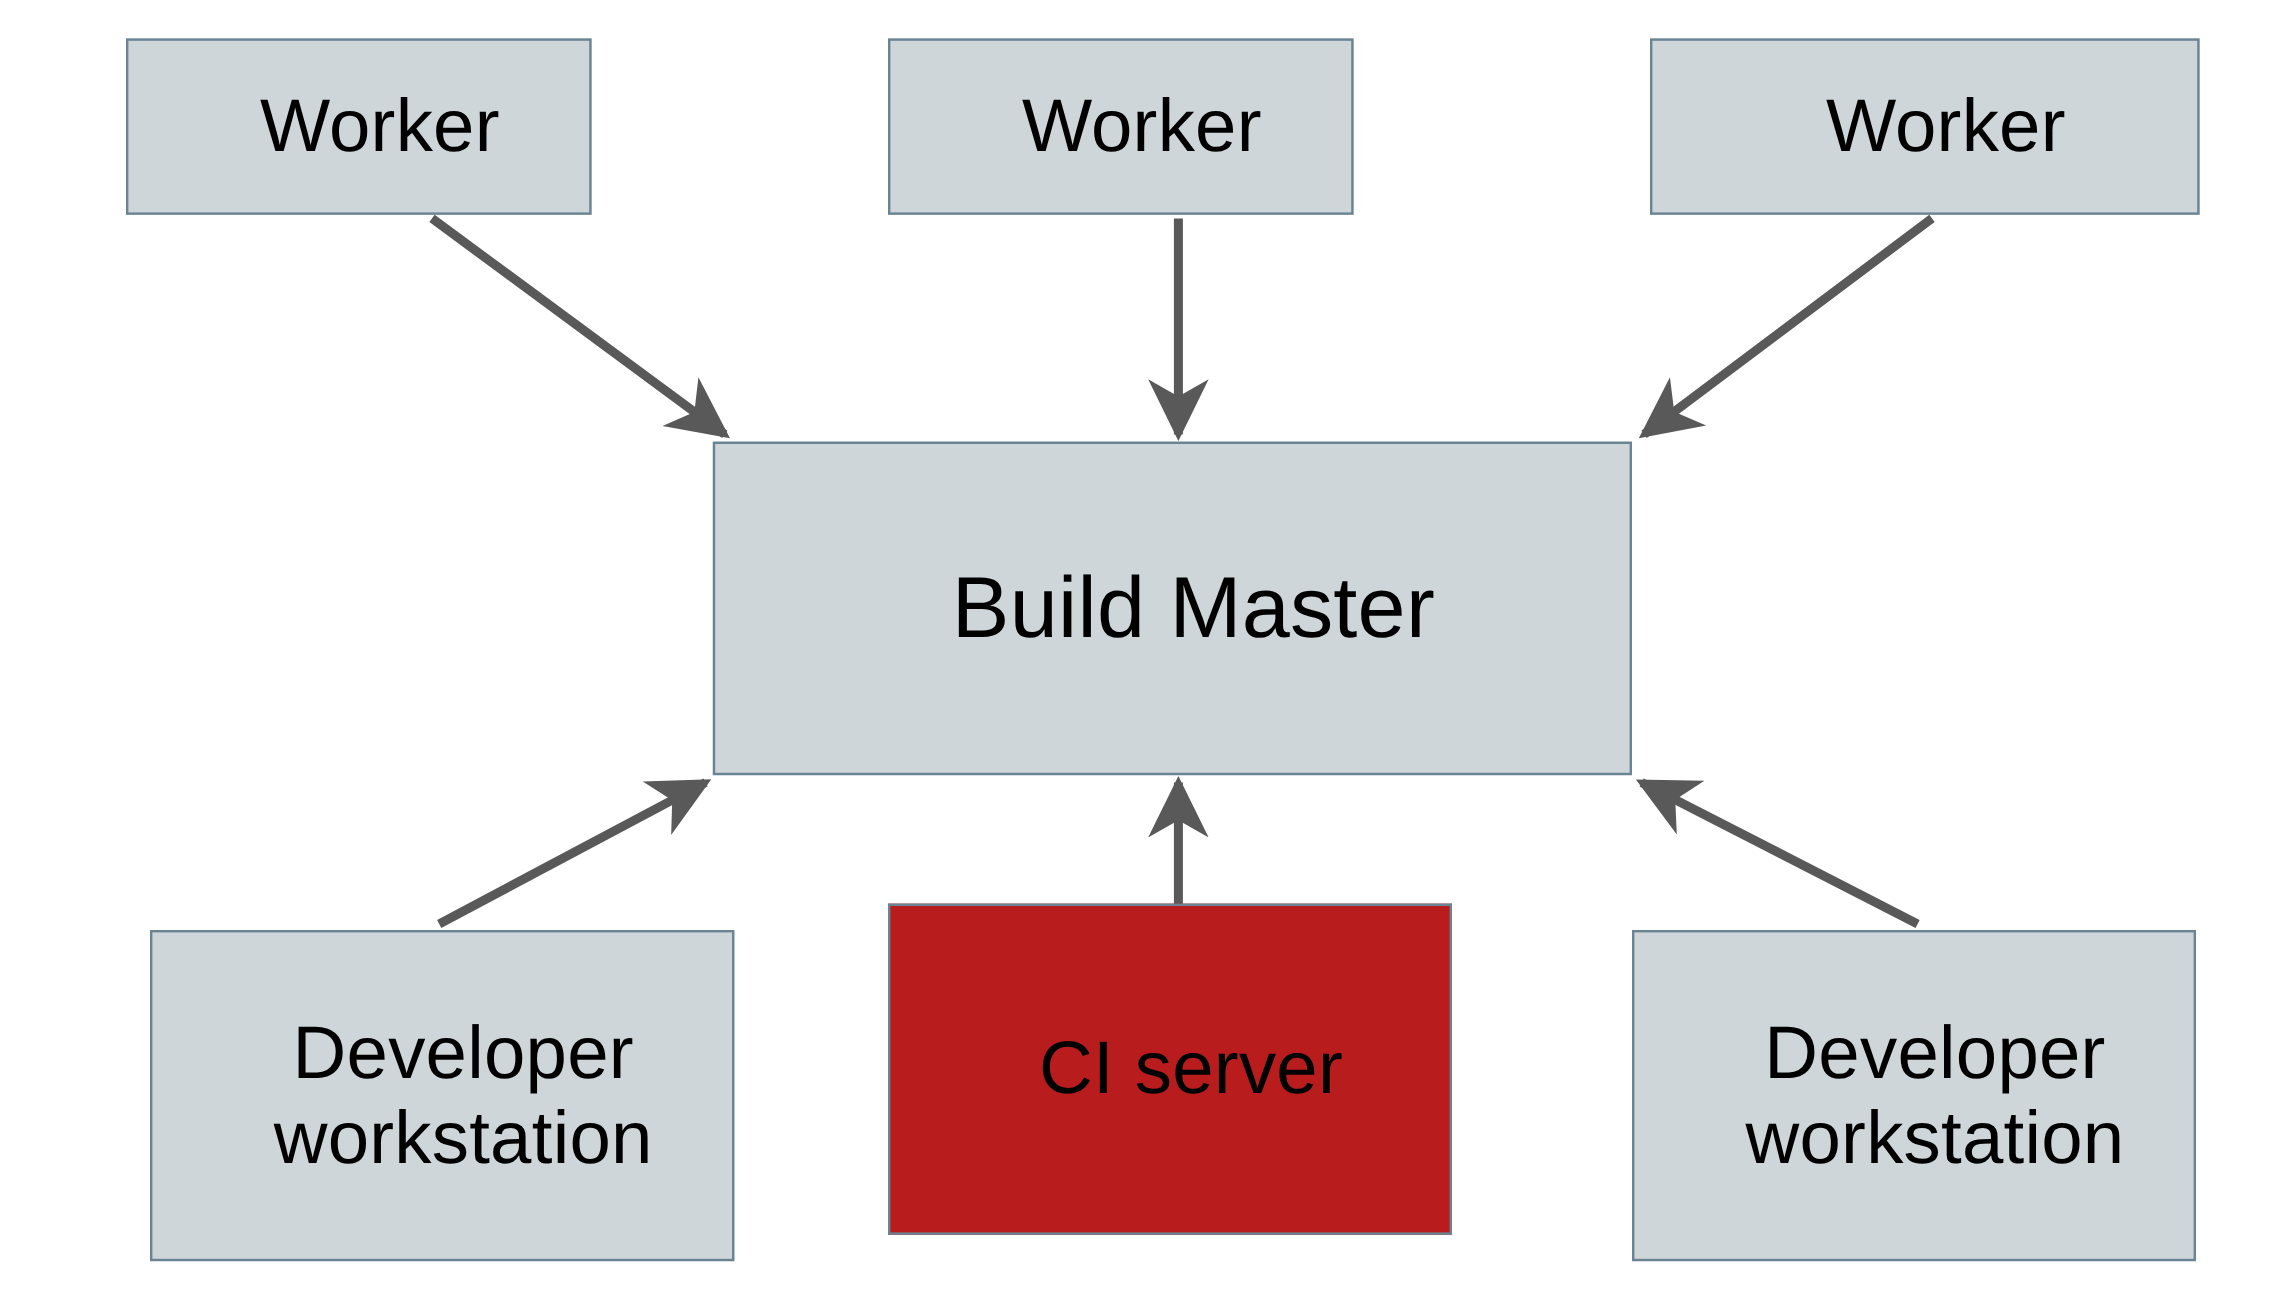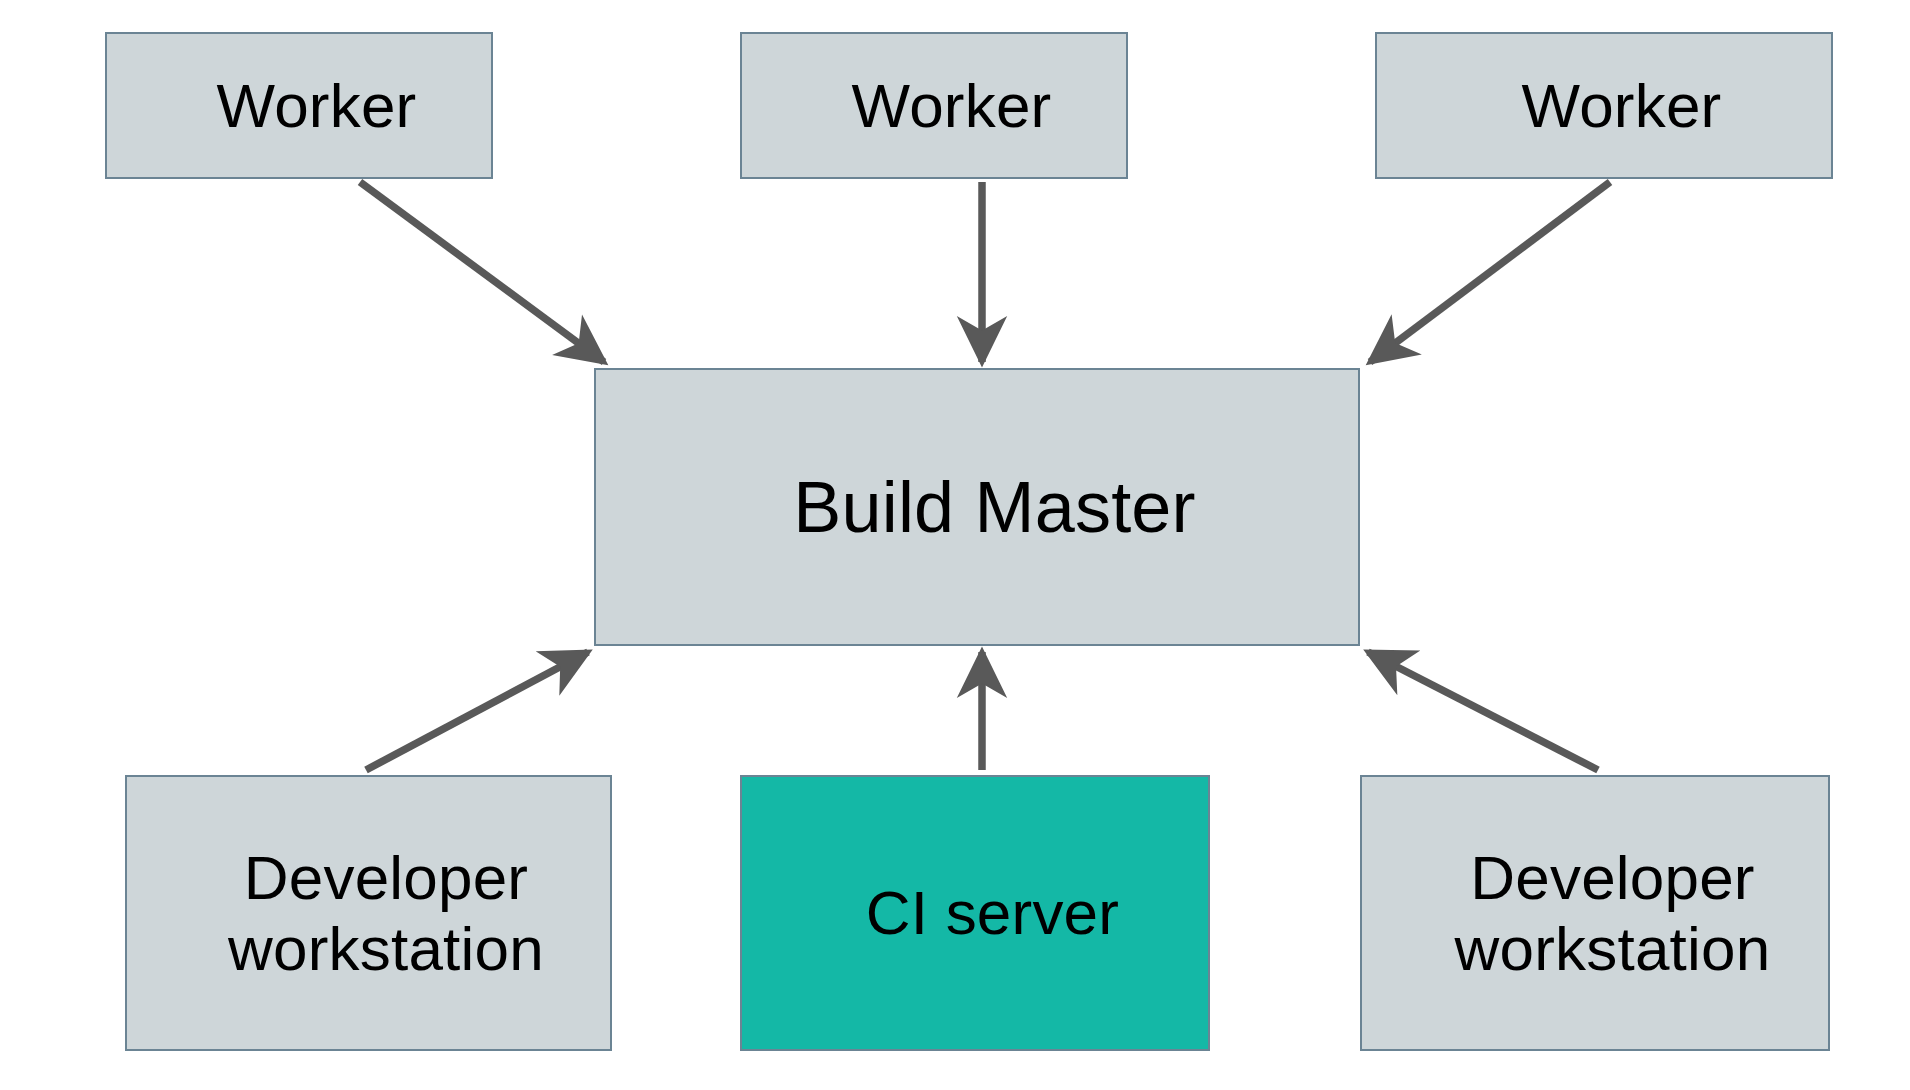--- a/index.html
+++ b/index.html
@@ -82,21 +82,21 @@
 
   <div class="node" style="left: 594px; top: 368px; width: 766px; height: 278px; font-size: 72px; background: rgb(206, 214, 217); border-color: rgb(107, 132, 148); color: rgb(0, 0, 0);">
     <span class="node-label">Build Master</span>
   </div>
 
   <div class="node" style="left: 125px; top: 775px; width: 487px; height: 276px; font-size: 62px; background: rgb(206, 214, 217); border-color: rgb(107, 132, 148); color: rgb(0, 0, 0);">
     <span class="node-label">Developer
 workstation</span>
   </div>
 
-  <div class="node" style="left: 740px; top: 775px; width: 470px; height: 276px; font-size: 62px; background: #14b8a6; border-color: rgb(107, 132, 148); color: rgb(0, 0, 0);">
+  <div class="node" style="left: 740px; top: 753px; width: 470px; height: 276px; font-size: 62px; background: #b91c1c; border-color: rgb(107, 132, 148); color: rgb(0, 0, 0);">
     <span class="node-label">CI server</span>
   </div>
 
   <div class="node" style="left: 1360px; top: 775px; width: 470px; height: 276px; font-size: 62px; background: rgb(206, 214, 217); border-color: rgb(107, 132, 148); color: rgb(0, 0, 0);">
     <span class="node-label">Developer
 workstation</span>
   </div>
 
 </div>
 

